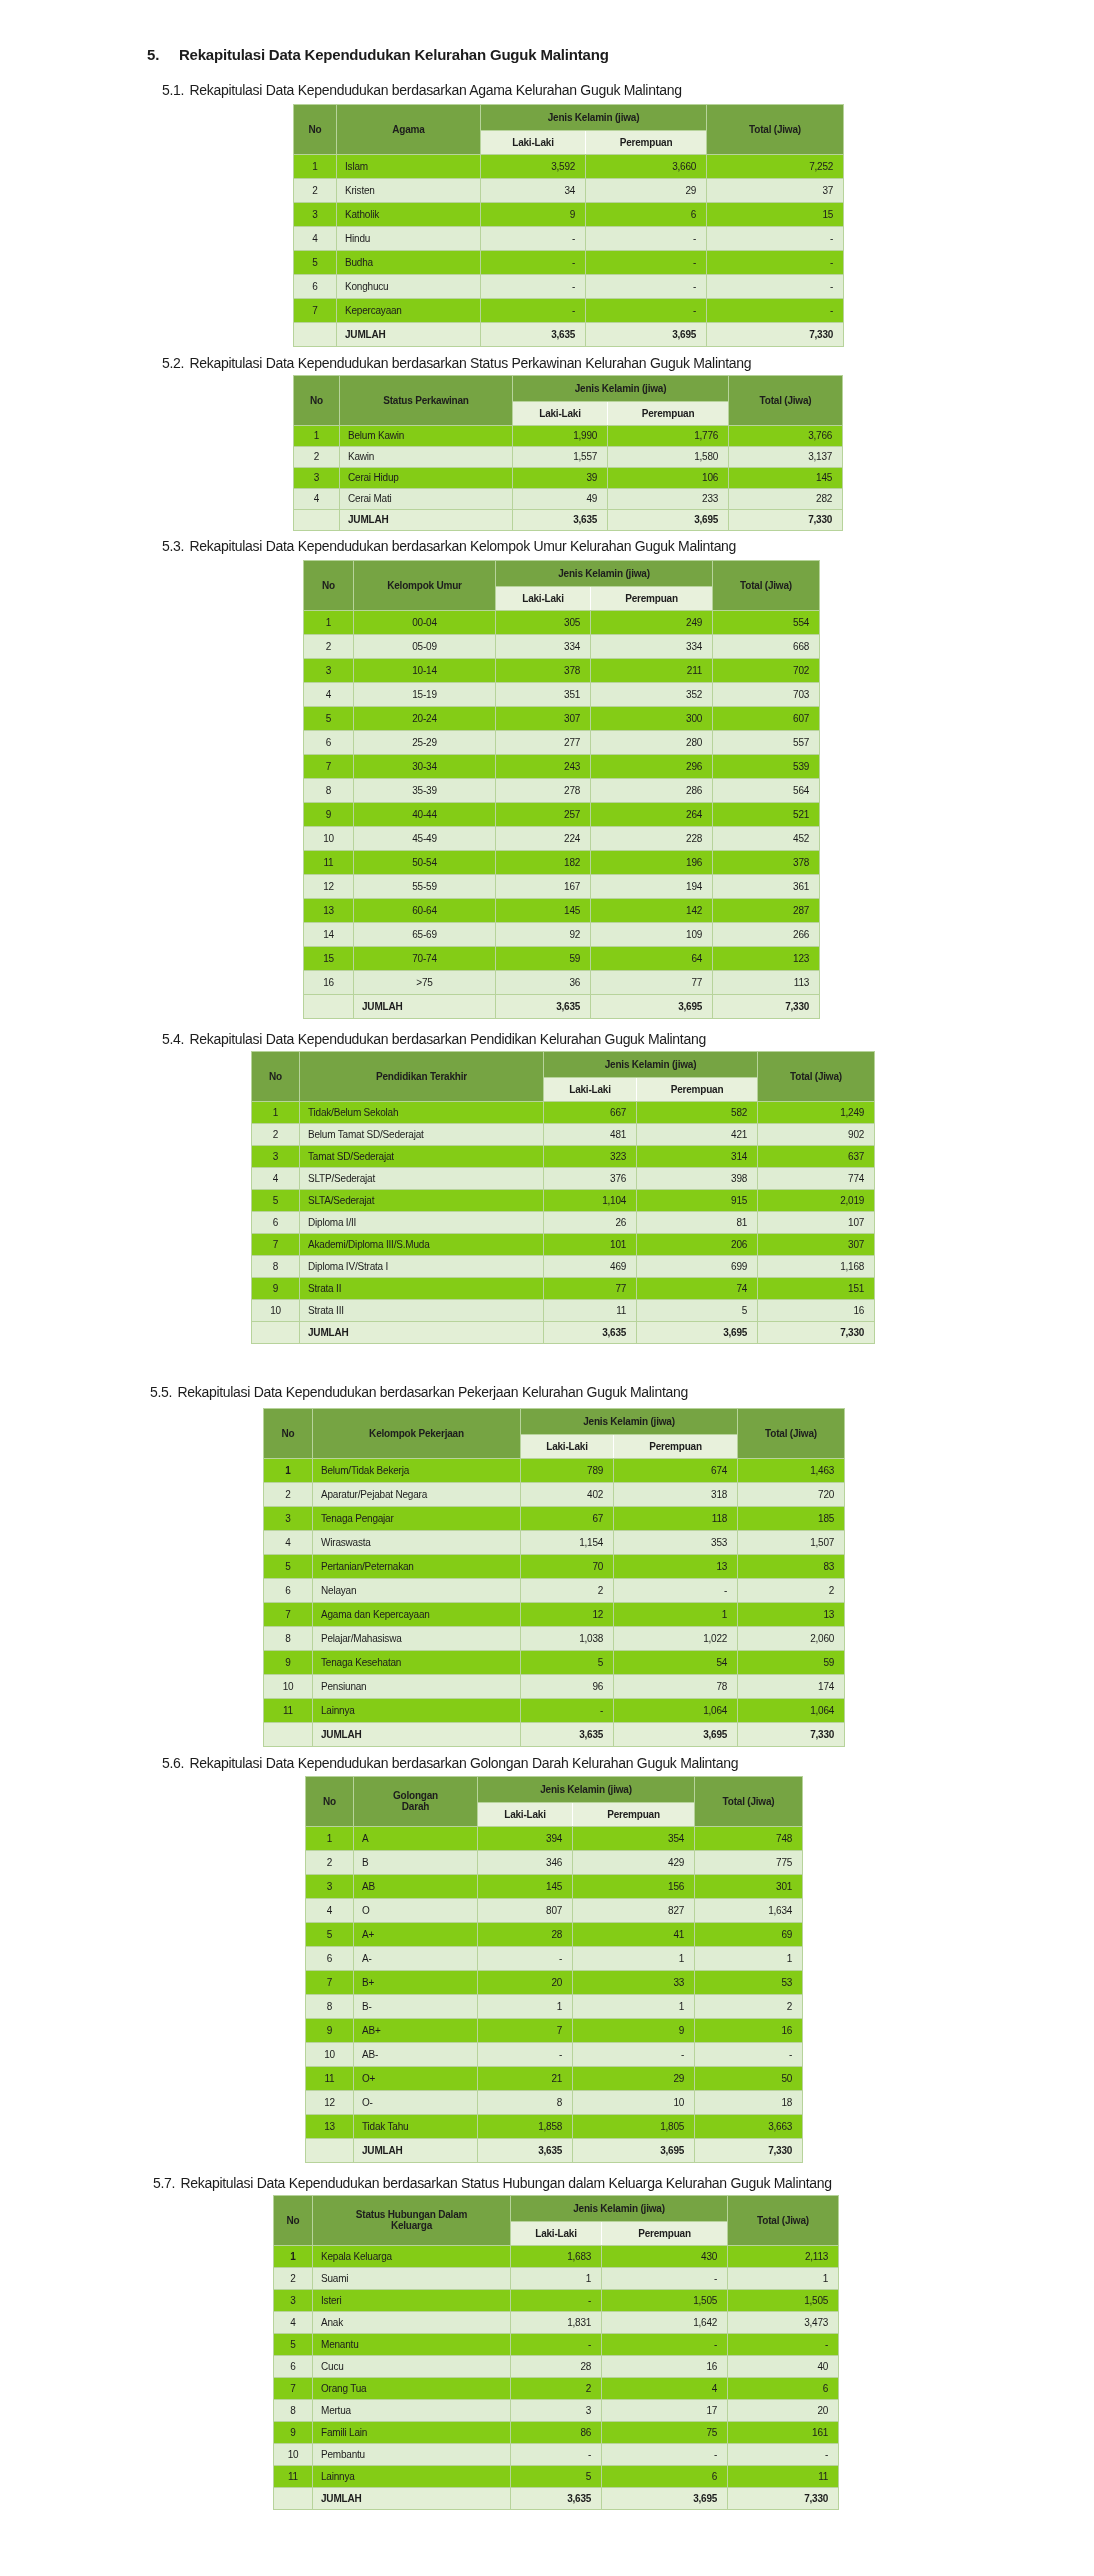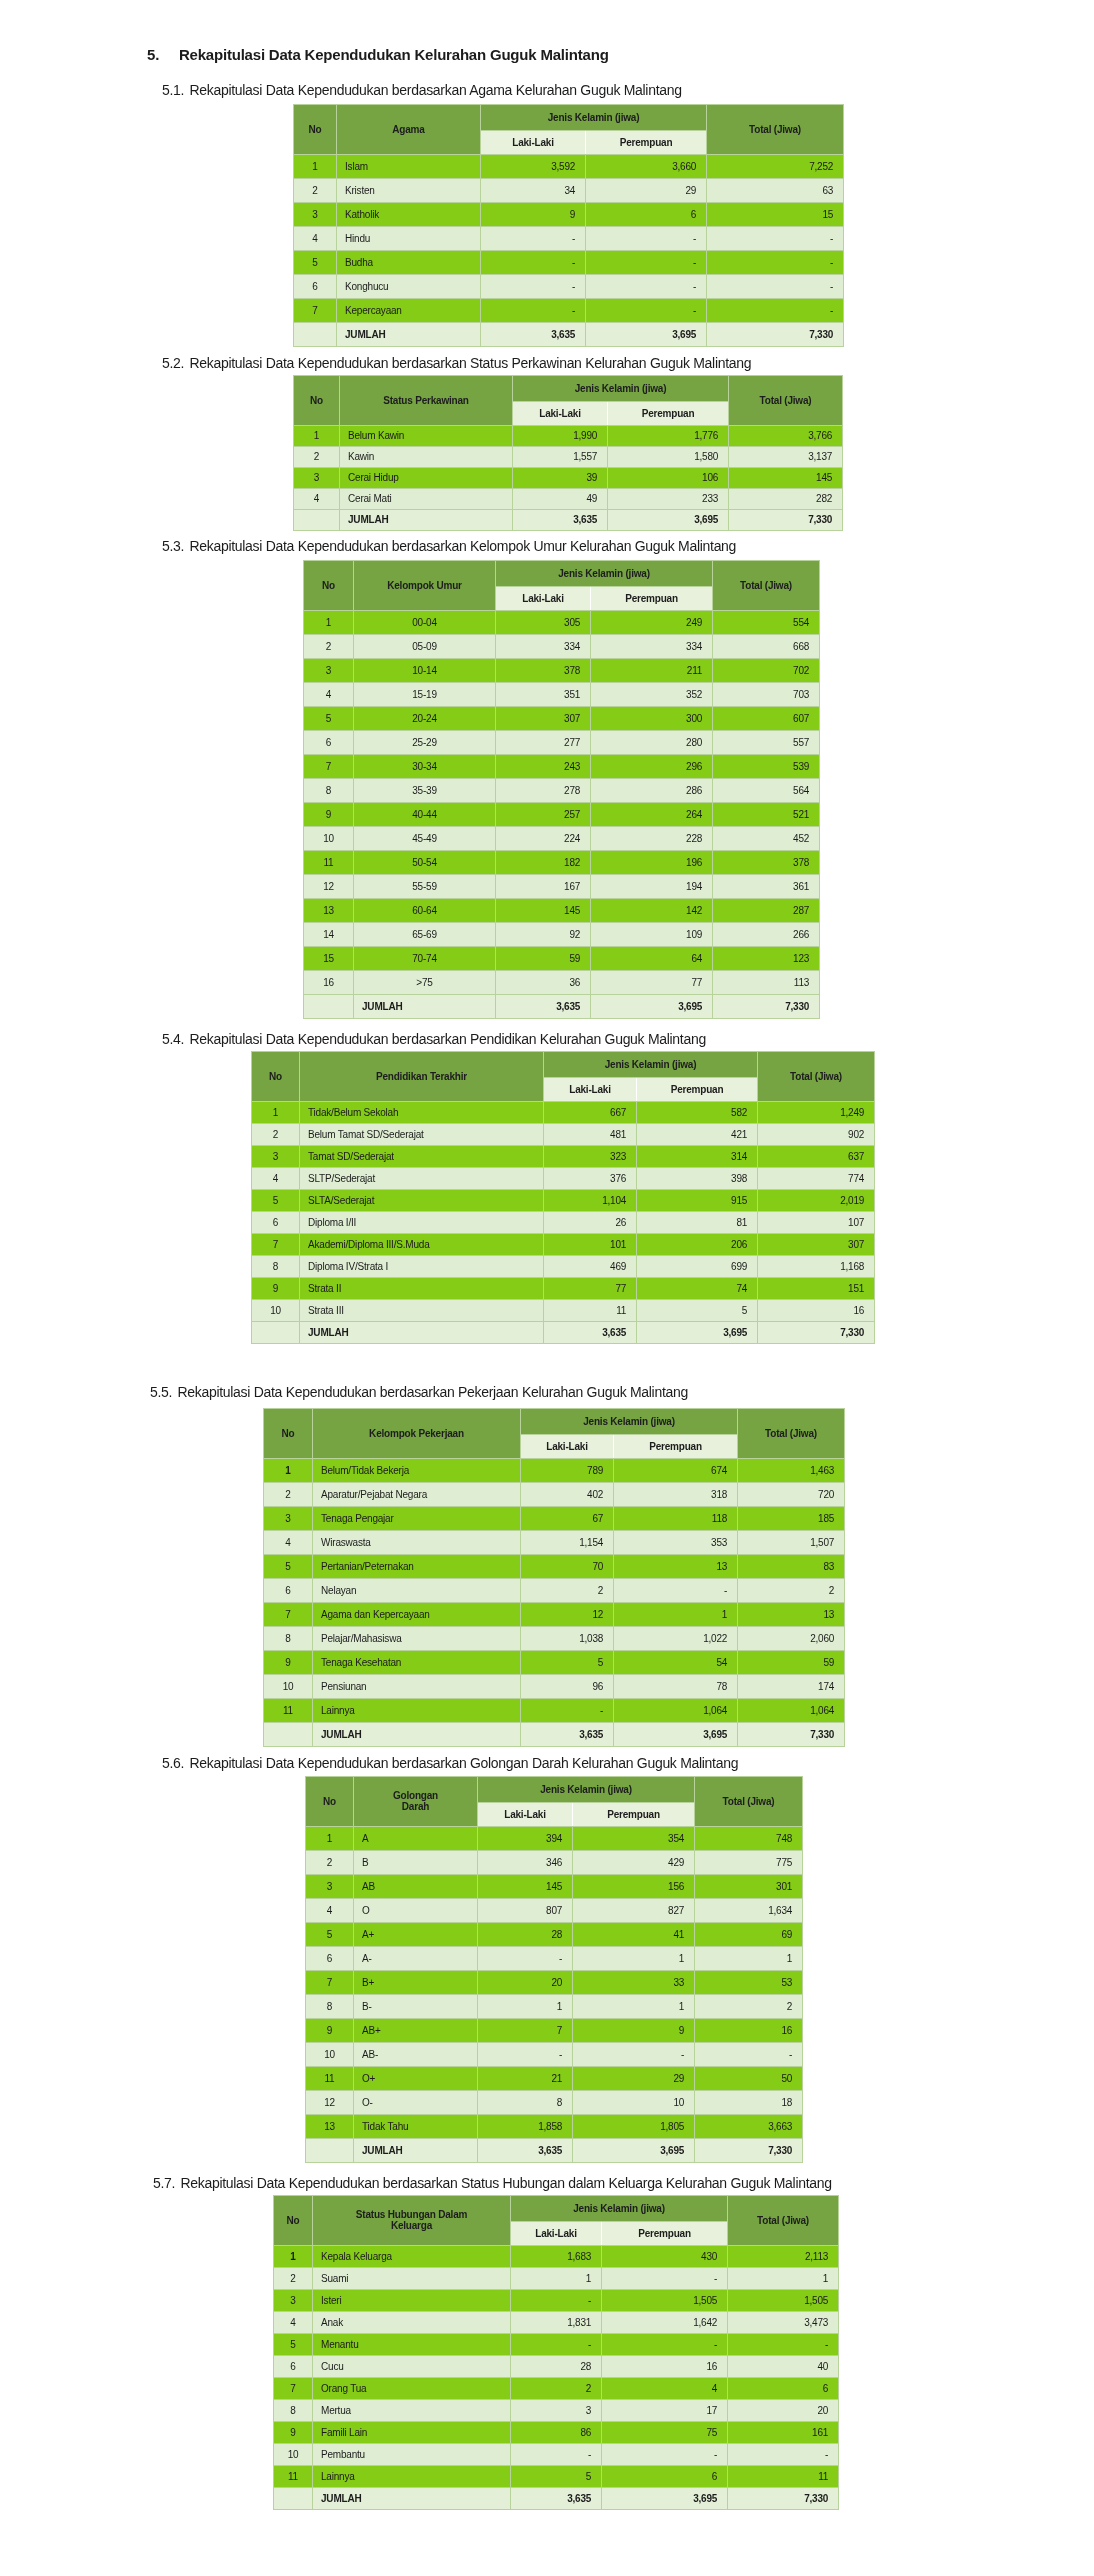--- a/index.html
+++ b/index.html
@@ -61,21 +61,21 @@
             <td class="lab">Islam</td>
             <td class="num">3,592</td>
             <td class="num">3,660</td>
             <td class="num">7,252</td>
           </tr>
           <tr class="band" style="height: 24px;">
             <td class="no">2</td>
             <td class="lab">Kristen</td>
             <td class="num">34</td>
             <td class="num">29</td>
-            <td class="num">63</td>
+            <td class="num">37</td>
           </tr>
           <tr style="height: 24px;">
             <td class="no">3</td>
             <td class="lab">Katholik</td>
             <td class="num">9</td>
             <td class="num">6</td>
             <td class="num">15</td>
           </tr>
           <tr class="band" style="height: 24px;">
             <td class="no">4</td>

